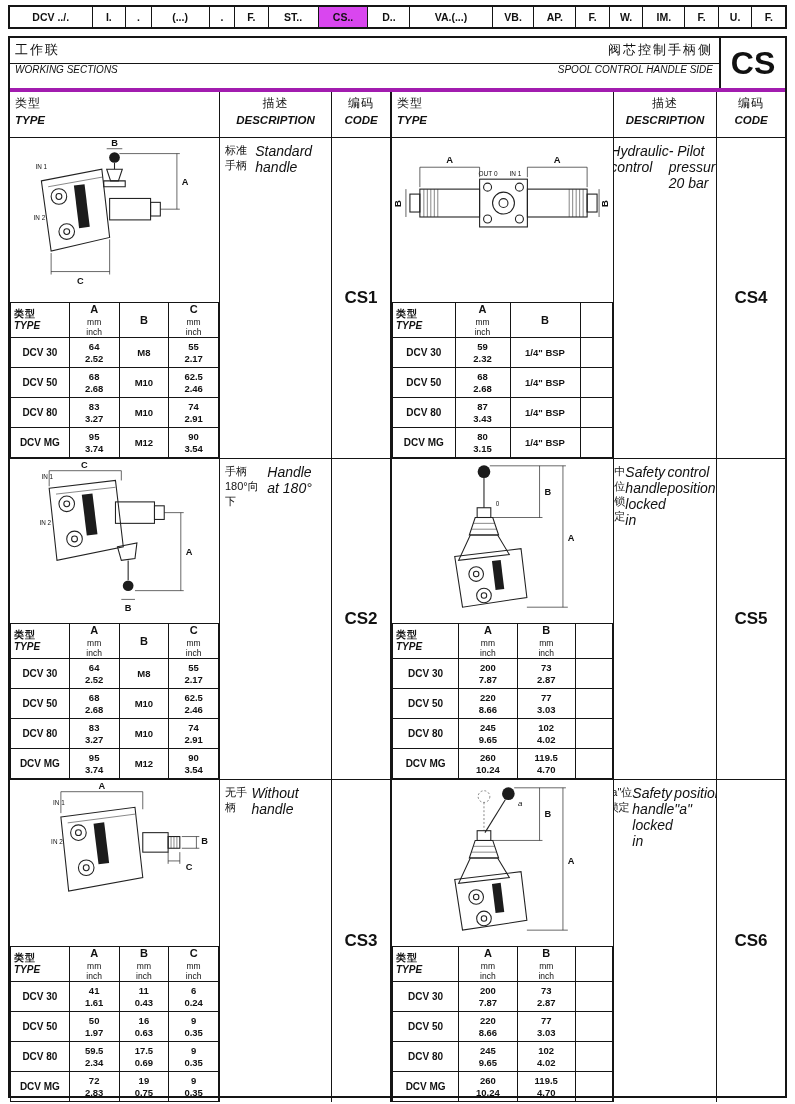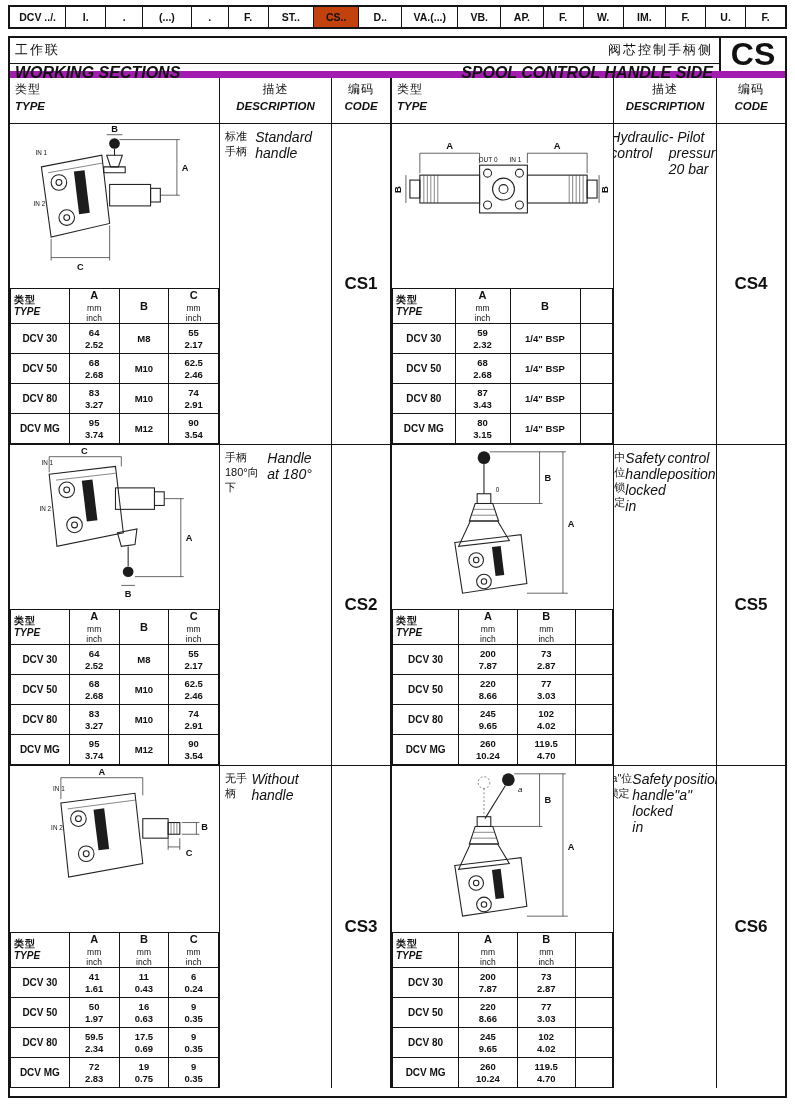--- a/index.html
+++ b/index.html
@@ -2,32 +2,32 @@
 <html><head>
 <meta charset="utf-8">
 <style>
   *{box-sizing:border-box;margin:0;padding:0}
   html,body{background:#fff}
   body{width:795px;height:1104px;font-family:"Liberation Sans","DejaVu Sans",sans-serif;color:#111;position:relative}
   .page{position:absolute;inset:0;background:#fff}
 
   
   .topnav{position:absolute;left:8px;top:5px;width:779px;height:24px;display:flex;border:2px solid #151515}
-  .tab{display:flex;align-items:center;justify-content:center;font-weight:bold;font-size:10.5px;white-space:nowrap;padding:0 14px;flex-basis:0;overflow:hidden}
+  .tab{display:flex;align-items:center;justify-content:center;font-weight:bold;font-size:10.5px;white-space:nowrap;padding:0 0;flex-basis:0;overflow:hidden}
   .tab + .tab{border-left:1px solid #151515}
-  .tab.active{background:#c2410c}
+  .tab.active{background:#d946ef}
 
   
   .main{position:absolute;left:8px;top:36px;width:779px;height:1062px;border:2px solid #151515}
-  .header-row{position:relative;display:flex;height:40px;border-bottom:7px solid #a21caf}
+  .header-row{position:relative;display:flex;height:54px;border-bottom:4px solid #a21caf}
   .header-row::after{content:"";position:absolute;left:0;right:66px;top:25px;border-top:1px solid #151515}
   .hdr-left{width:382px;padding:3px 0 0 5px}
   .hdr-right{flex:1;padding:3px 6px 0 0;text-align:right}
   .hdr-cn{font-size:13px;letter-spacing:2px;height:21px}
-  .hdr-en{font-size:16px;font-weight:bold;font-style:italic;margin-top:2px}
+  .hdr-en{font-size:10px;font-weight:normal;font-style:italic;margin-top:2px}
   .hdr-code{width:66px;border-left:2px solid #151515;display:flex;align-items:center;justify-content:center;font-size:32px;font-weight:bold}
 
   .content{display:flex;height:1010px}
   .half{display:grid;grid-template-rows:46px 321px 321px 322px}
   .half-left{width:382px;border-right:2px solid #151515;grid-template-columns:210px 112px 1fr}
   .half-right{flex:1;grid-template-columns:222px 103px 1fr}
   .cell{border-right:1px solid #151515;border-bottom:1px solid #151515;overflow:hidden}
   .c3{border-right:none}
   .rlast{border-bottom:none}
 

